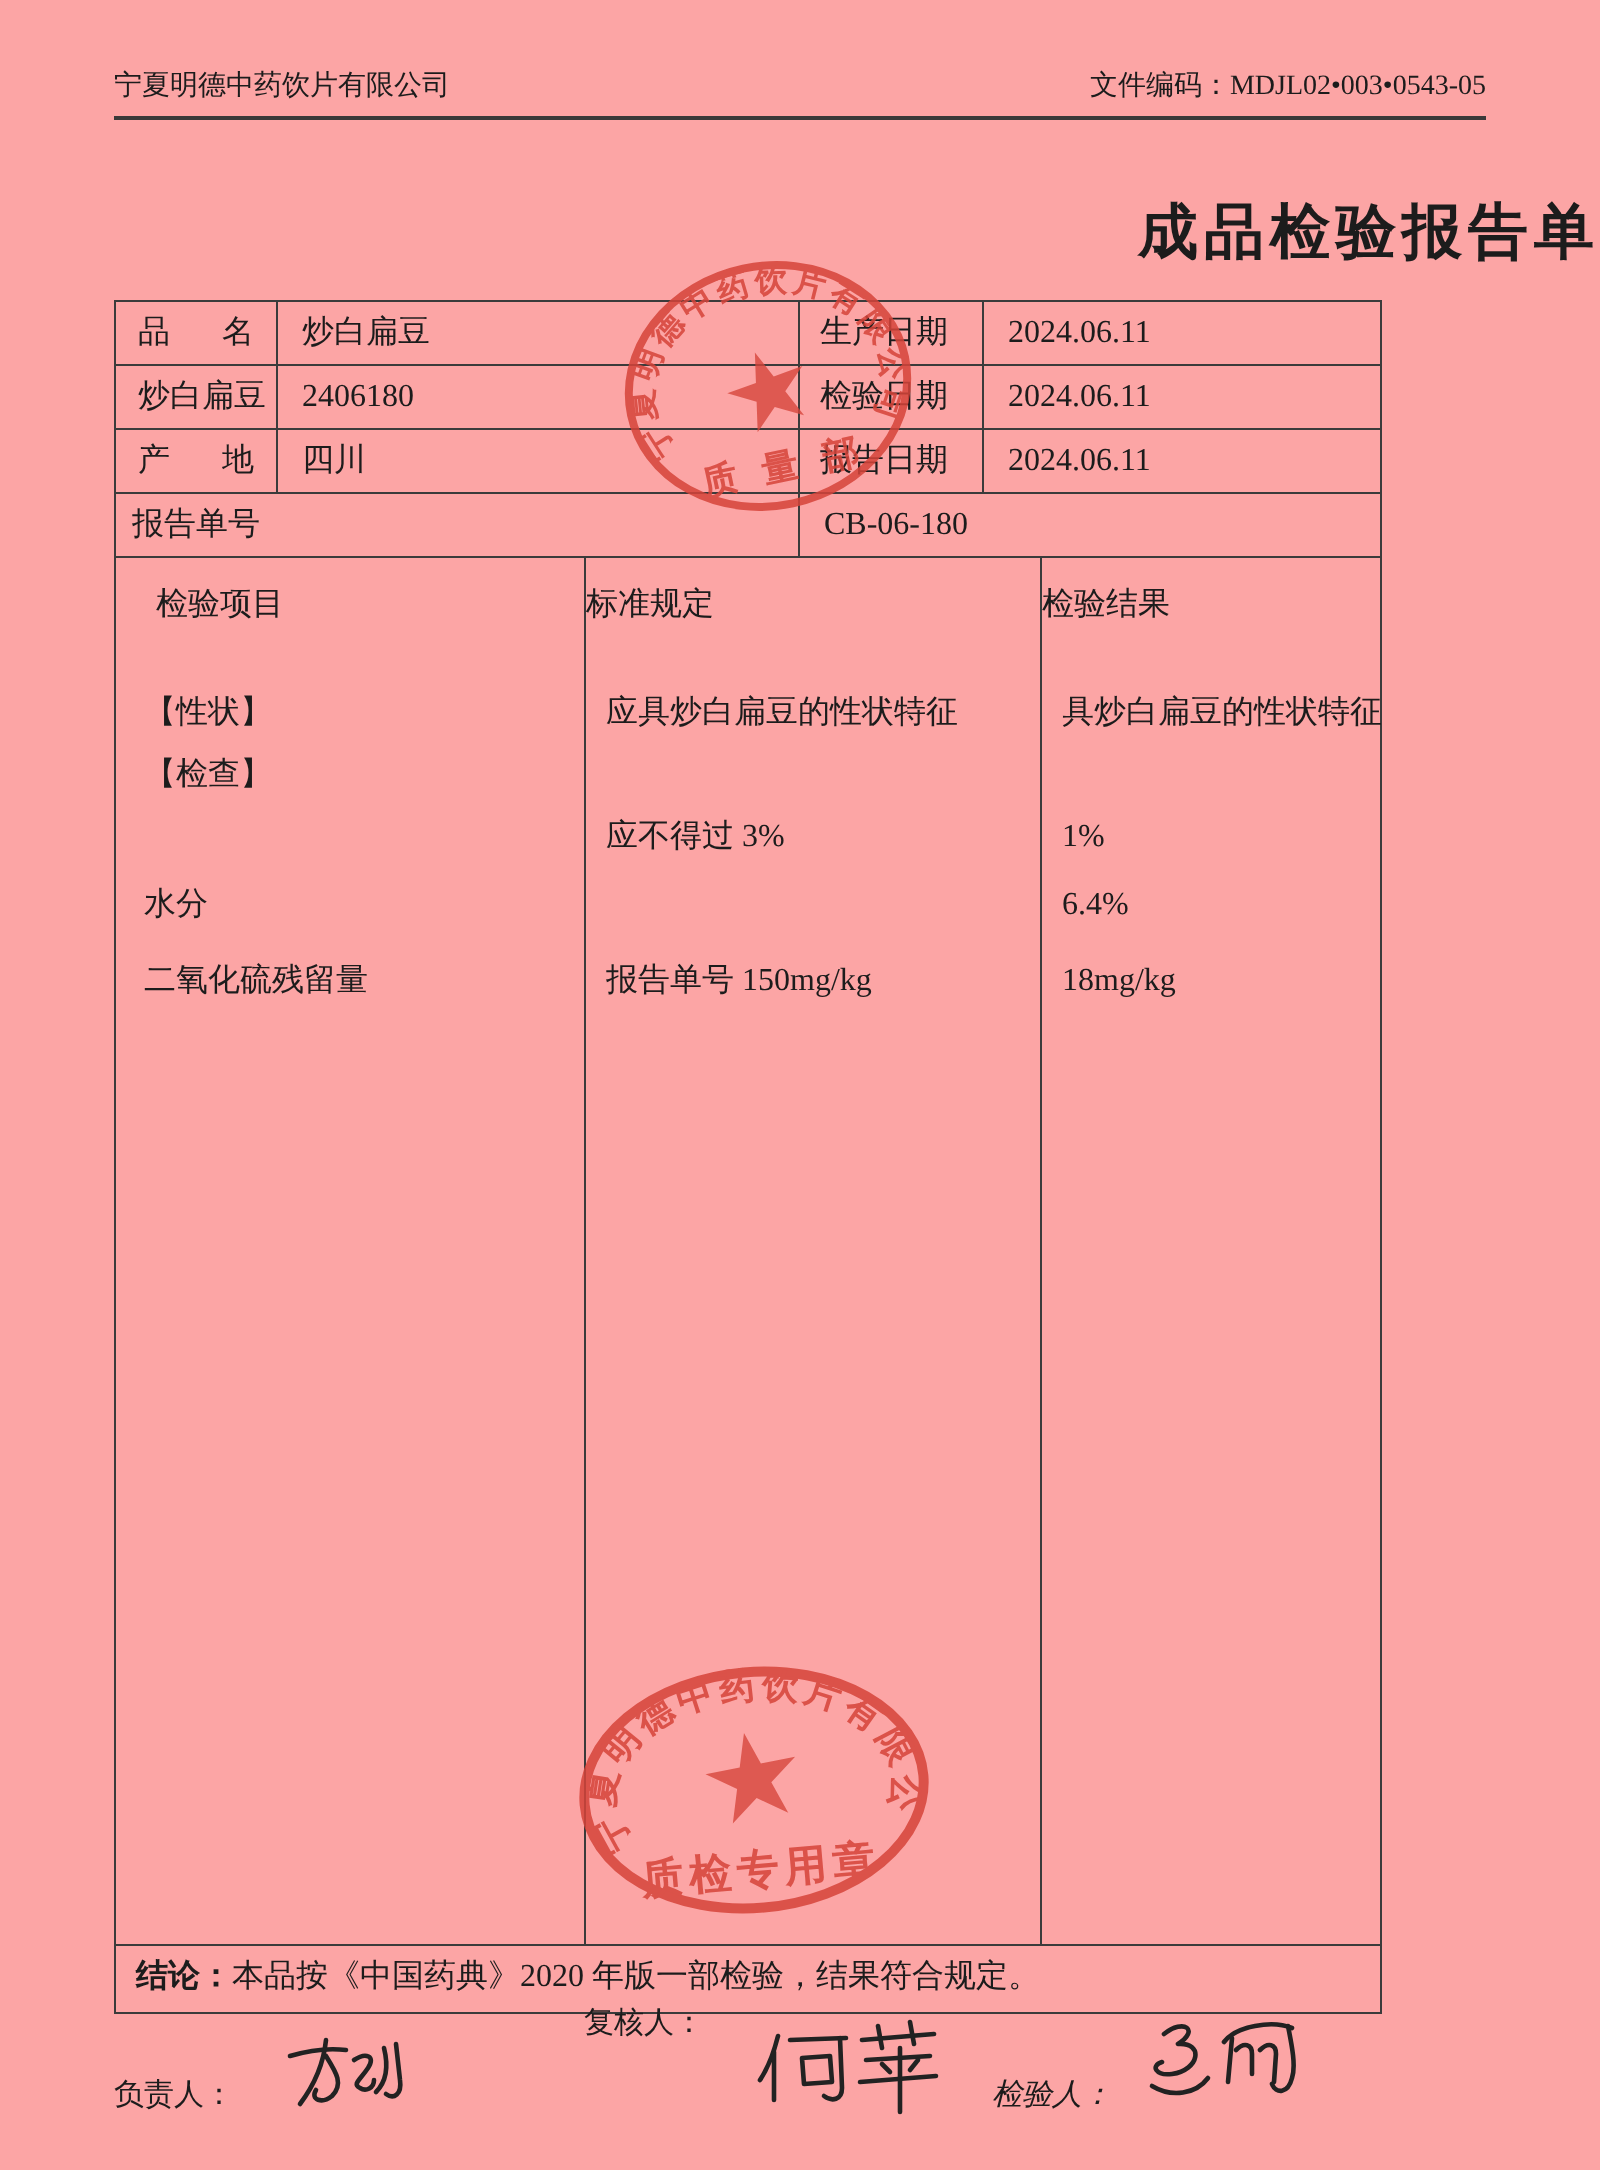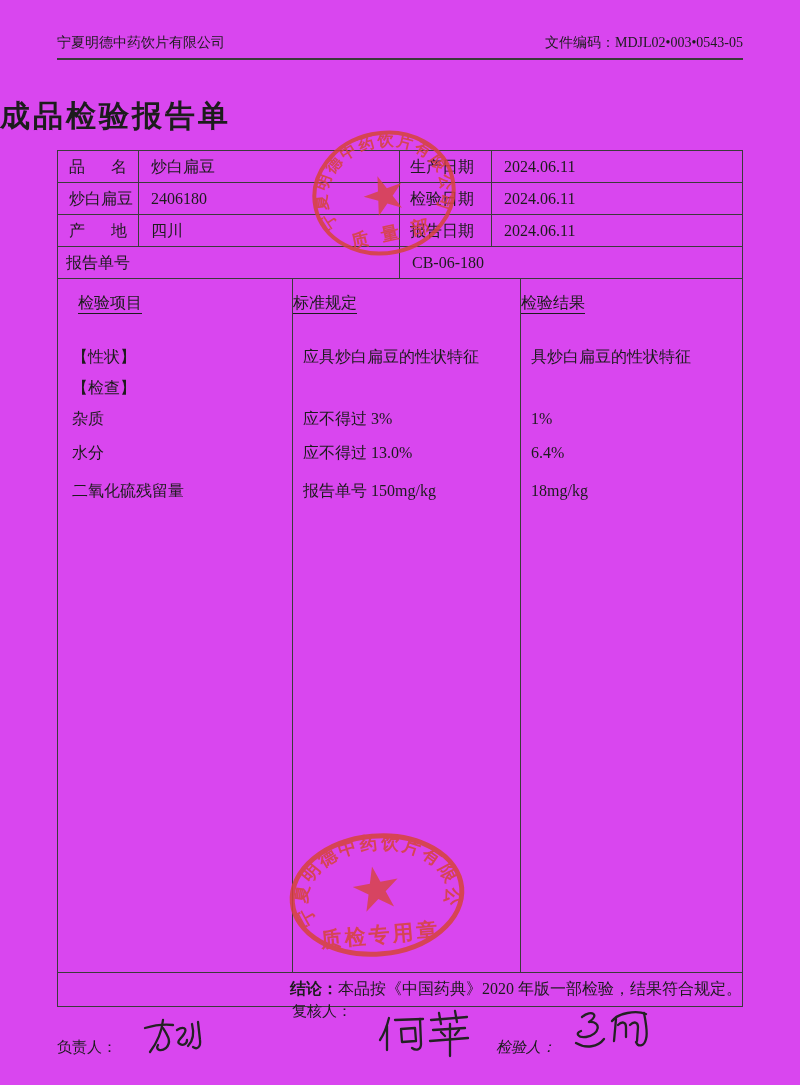--- a/index.html
+++ b/index.html
@@ -1,63 +1,63 @@
 <!DOCTYPE html>
 <html><head>
 <meta charset="utf-8">
 <style>
   html,body { margin:0; padding:0; background:#ffffff; }
   .page {
-    position:relative; width:800px; height:1085px; background:#d946ef;
+    position:relative; width:800px; height:1085px; background:#fca5a5;
     font-family:"Liberation Serif","DejaVu Serif",serif; color:#1c1c1c;
     overflow:hidden;
   }
   
   .hdr {
     position:absolute; left:57px; top:30px; width:686px; height:30px;
     display:flex; justify-content:space-between; align-items:flex-end;
     border-bottom:2px solid #3a3a3a; padding-bottom:6px; box-sizing:border-box;
     font-size:14px;
   }
   
   .title {
-    position:absolute; left:0; top:96px; width:800px; text-align:left;
+    position:absolute; left:0; top:96px; width:800px; text-align:right;
     font-size:30px; font-weight:bold; letter-spacing:3px;
   }
   
   .doc-table {
-    position:absolute; left:57px; top:150px; width:686px;
+    position:absolute; left:57px; top:150px; width:634px;
     border:1px solid #3b3b3b; box-sizing:border-box; font-size:16px;
   }
   .irow { display:grid; grid-template-columns:81px 261px 92px 1fr; height:32px;
           border-bottom:1px solid #3b3b3b; box-sizing:border-box; }
   .irow4 { display:grid; grid-template-columns:342px 1fr; height:32px;
            border-bottom:1px solid #3b3b3b; box-sizing:border-box; }
   .cell { line-height:31px; padding:0 8px; white-space:nowrap; overflow:visible;
           border-right:1px solid #3b3b3b; box-sizing:border-box; }
   .cell:last-child { border-right:none; }
   .cell-label { text-align:justify; text-align-last:justify; padding:0 11px; }
   .cell-val  { padding-left:12px; }
   .cell-date { padding-left:10px; }
   
   .main-sec { display:grid; grid-template-columns:235px 228px 1fr; height:694px;
               border-bottom:1px solid #3b3b3b; box-sizing:border-box; }
   .mcol { position:relative; border-right:1px solid #3b3b3b; box-sizing:border-box; }
   .mcol:last-child { border-right:none; }
   .mline { position:absolute; left:0; width:100%; line-height:20px; white-space:nowrap;
            box-sizing:border-box; font-size:16px; }
-  .uline { text-decoration:underline; text-underline-offset:5px; }
+  .uline { text-underline-offset:5px; }
   .h-item { top:14px; padding-left:20px; }
   .h-mid  { top:14px; text-align:left; }
   .r0 { top:68px; } .r1 { top:99px; } .r2 { top:130px; } .r3 { top:164px; } .r4 { top:202px; }
   .ind-item { padding-left:14px; }
   .ind-body { padding-left:10px; }
   
   .concl { height:33px; line-height:32px; padding-left:10px; white-space:nowrap;
-           box-sizing:border-box; font-size:16px;text-align:right; }
+           box-sizing:border-box; font-size:16px; }
   .concl b { font-weight:bold; }
   
   .sig-label { position:absolute; font-size:15px; white-space:nowrap; }
   .sig-svg { position:absolute; }
   .sig-svg path { fill:none; stroke:#222; stroke-width:2.3; stroke-linecap:round; stroke-linejoin:round; }
   
   .stamp { position:absolute; opacity:0.85; }
   .stamp-top { left:306px; top:126px; transform:rotate(-12deg); }
   .stamp-bottom { left:286px; top:830px; transform:rotate(-5deg); }
 </style>
@@ -99,29 +99,27 @@
     <div class="irow4">
       <div class="cell">报告单号</div>
       <div class="cell cell-val">CB-06-180</div>
     </div>
 
     <div class="main-sec">
       <div class="mcol">
         <div class="mline h-item"><span class="uline">检验项目</span></div>
         <div class="mline r0 ind-item">【性状】</div>
         <div class="mline r1 ind-item">【检查】</div>
-        <div class="mline r2 ind-item">杂质</div>
         <div class="mline r3 ind-item">水分</div>
         <div class="mline r4 ind-item">二氧化硫残留量</div>
       </div>
       <div class="mcol">
         <div class="mline h-mid"><span class="uline">标准规定</span></div>
         <div class="mline r0 ind-body">应具炒白扁豆的性状特征</div>
         <div class="mline r2 ind-body">应不得过 3%</div>
-        <div class="mline r3 ind-body">应不得过 13.0%</div>
         <div class="mline r4 ind-body">报告单号 150mg/kg</div>
       </div>
       <div class="mcol">
         <div class="mline h-mid"><span class="uline">检验结果</span></div>
         <div class="mline r0 ind-body">具炒白扁豆的性状特征</div>
         <div class="mline r2 ind-body">1%</div>
         <div class="mline r3 ind-body">6.4%</div>
         <div class="mline r4 ind-body">18mg/kg</div>
       </div>
     </div>

